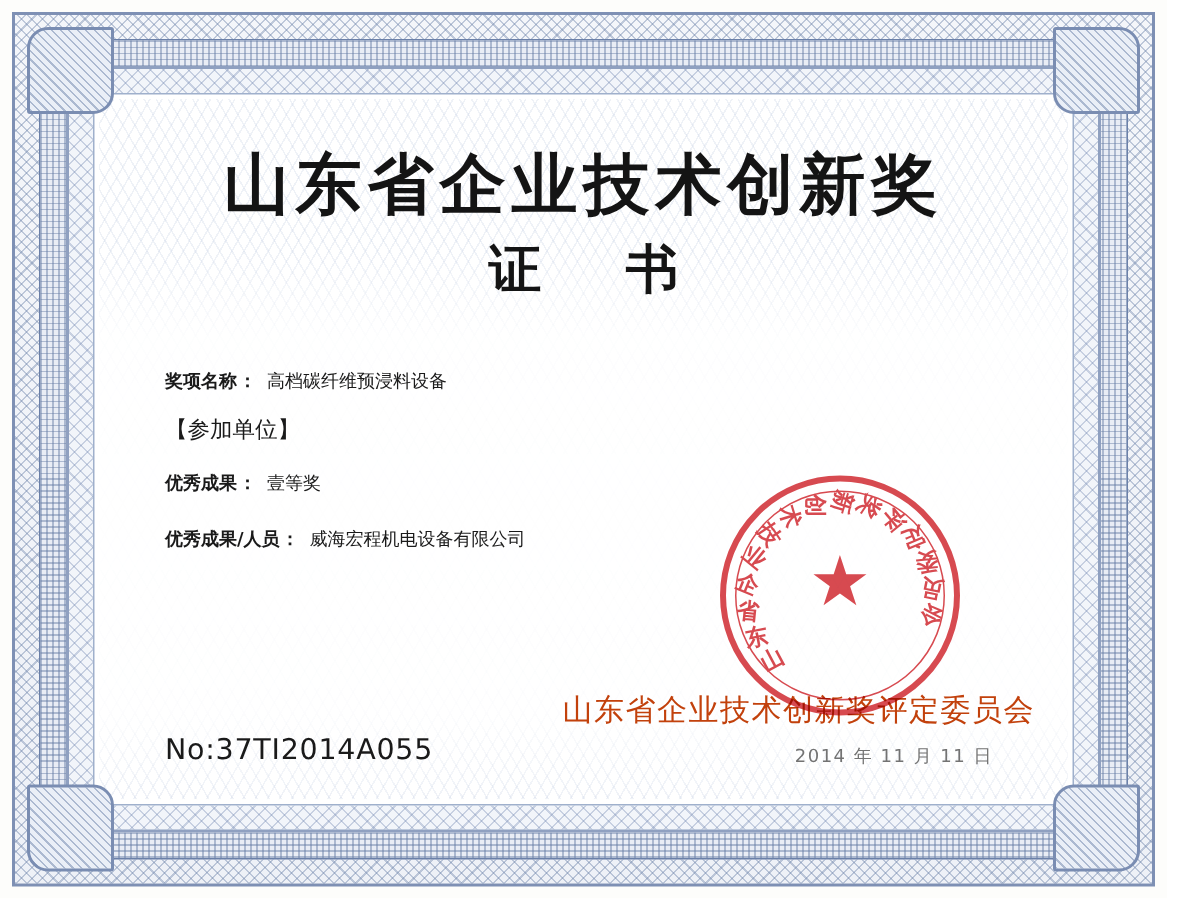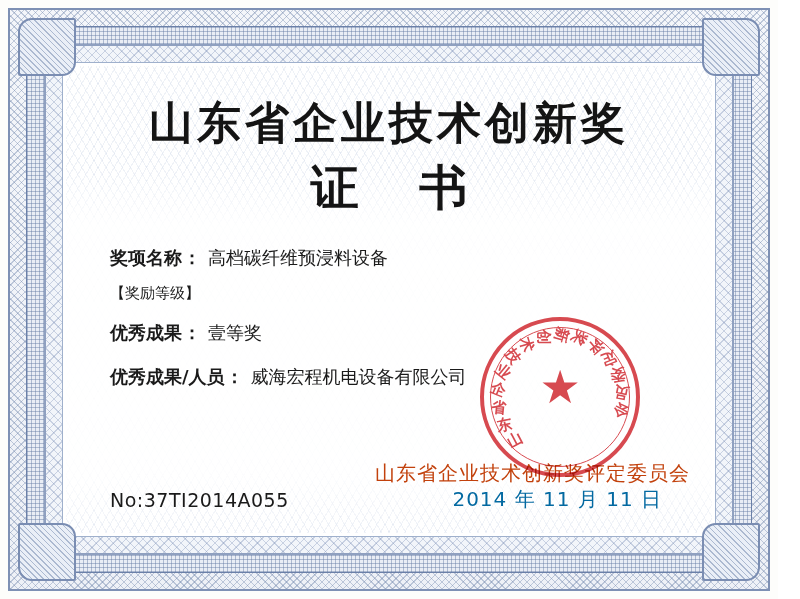--- a/index.html
+++ b/index.html
@@ -97,38 +97,38 @@
     font-weight: 700;
     letter-spacing: 4px;
     color: #141414;
   }
   .title-sub {
     position: absolute;
     top: 90px;
     left: 0; right: 0;
     text-align: center;
     font-family: "DejaVu Serif", "Liberation Serif", serif;
-    font-size: 48px;
+    font-size: 35px;
     font-weight: 700;
     letter-spacing: 22px;
     text-indent: 22px;
     color: #141414;
   }
 
   .fields {
     position: absolute;
     top: 180px;
     left: 44px;
     right: 30px;
   }
   .field-row {
     display: flex;
     align-items: baseline;
     margin-bottom: 20px;
-    font-size: 18px;
+    font-size: 12px;
     color: #1a1a1a;
   }
   .field-label {
     font-weight: 700;
     font-family: "DejaVu Sans", "Liberation Sans", sans-serif;
     white-space: nowrap;
   }
   .field-sep {
     font-weight: 700;
     padding: 0 1px;
@@ -165,23 +165,23 @@
     bottom: 32px;
     font-size: 20px;
     font-family: "DejaVu Sans", "Liberation Sans", sans-serif;
     color: #c2410c;
     letter-spacing: 1px;
   }
   .issue-date {
     position: absolute;
     right: 50px;
     bottom: 6px;
-    font-size: 20px;
-    font-family: "DejaVu Sans", "Liberation Sans", sans-serif;
-    color: #0369a1;
+    font-size: 12px;
+    font-family: "DejaVu Sans", "Liberation Sans", sans-serif;
+    color: #737373;
     letter-spacing: 1px;
   }
 
   
   .seal {
     position: absolute;
     right: 72px;
     bottom: 56px;
     width: 152px;
     height: 152px;
@@ -243,21 +243,21 @@
     <div class="title-sub">证 书</div>
 
     <div class="fields">
 
       <div class="field-row">
         <span class="field-label">奖项名称</span>
         <span class="field-sep">：</span>
         <span class="field-value">高档碳纤维预浸料设备</span>
       </div>
 
-      <div class="note-row">【奖励等级】</div>
+      <div class="note-row">【参加单位】</div>
 
       <div class="field-row">
         <span class="field-label">优秀成果</span>
         <span class="field-sep">：</span>
         <span class="field-value">壹等奖</span>
       </div>
 
       <div class="field-row">
         <span class="field-label">优秀成果/人员</span>
         <span class="field-sep">：</span>

